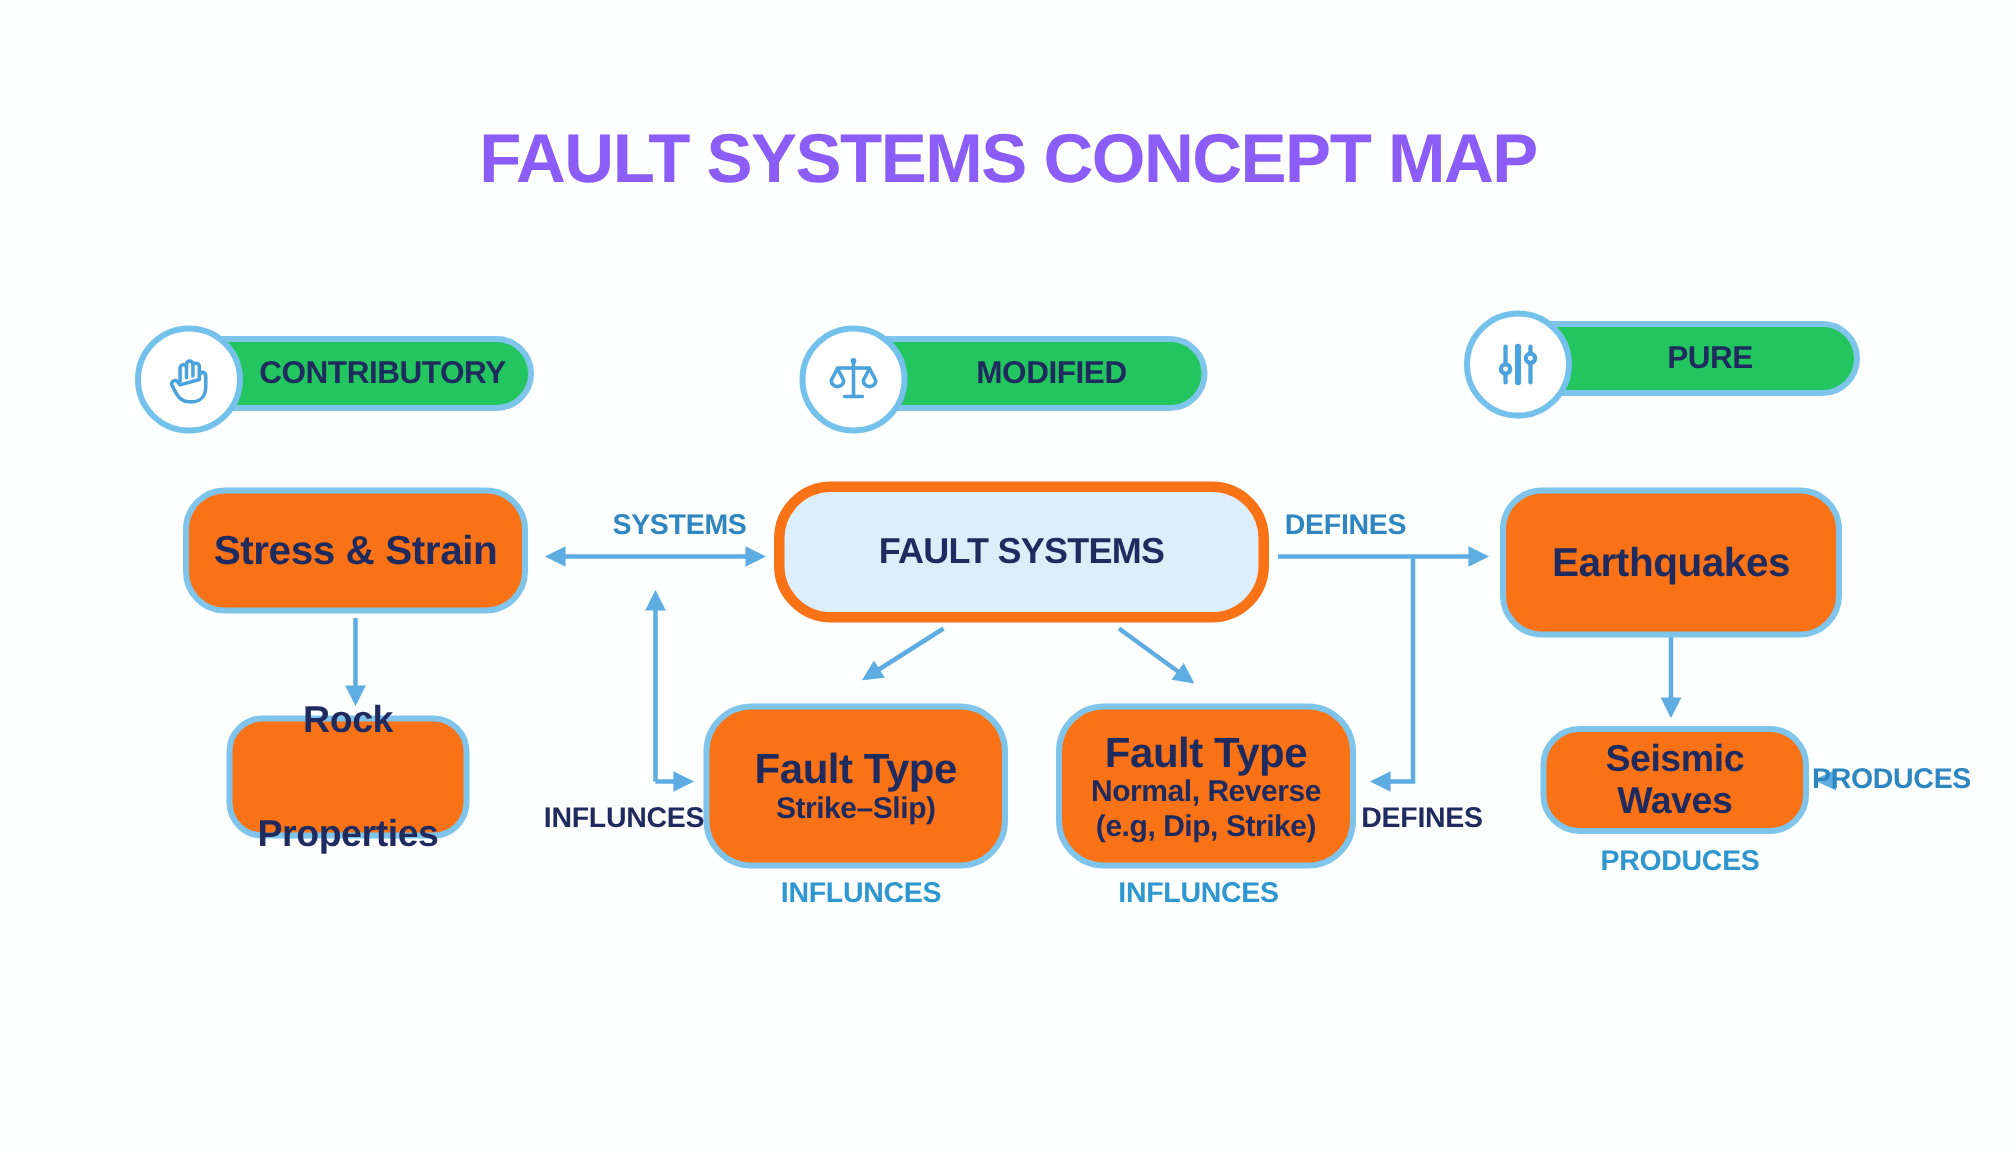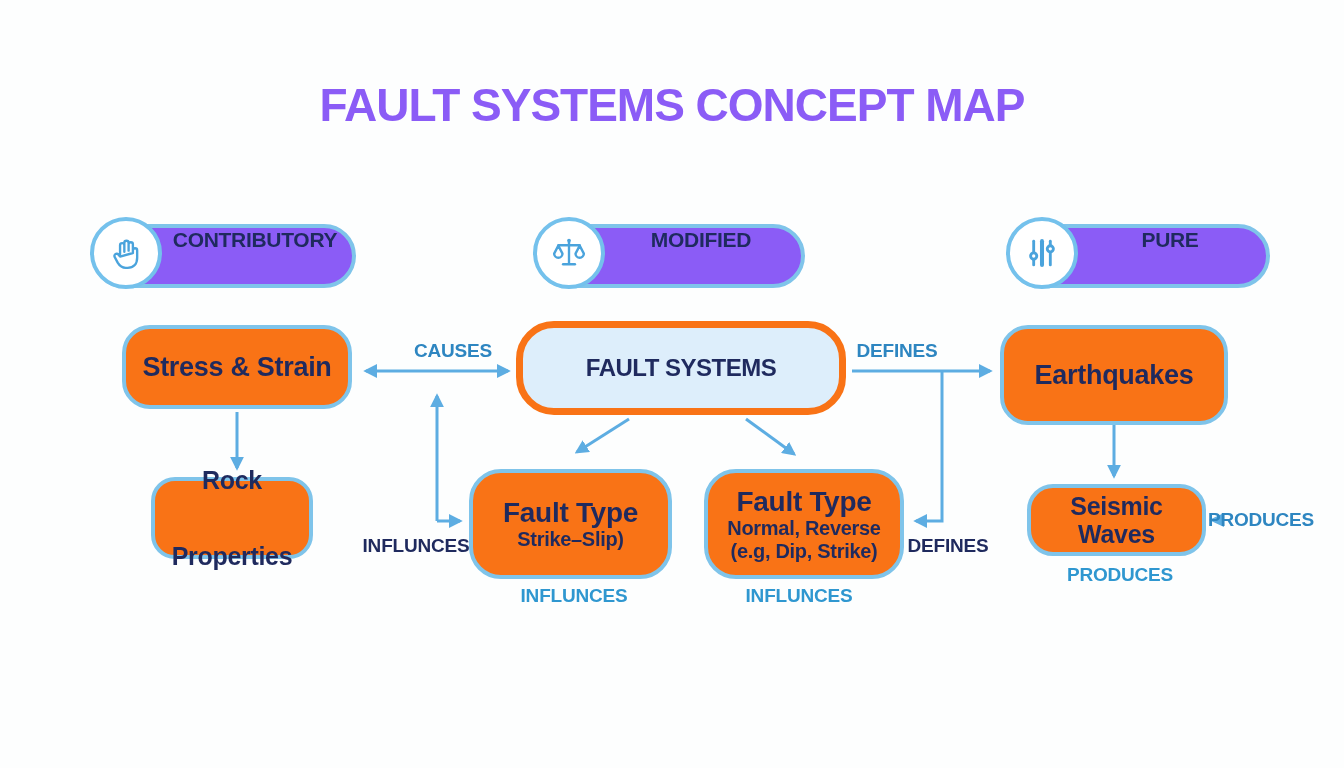--- a/index.html
+++ b/index.html
@@ -11,23 +11,23 @@
   }
   .abs{position:absolute;}
   
   .title{
     left:0;top:78px;width:100%;text-align:center;
     font-size:46px;font-weight:700;letter-spacing:-1px;
     color:#8b5cf6;
   }
   
   .pill{
-    height:64px;border:4px solid #7fc4ea;border-radius:999px;
-    background:#8b5cf6;box-sizing:border-box;
-    display:flex;align-items:flex-start;justify-content:center;
+    height:50px;border:4px solid #7fc4ea;border-radius:999px;
+    background:#22c55e;box-sizing:border-box;
+    display:flex;align-items:center;justify-content:center;
   }
   .pill-label{
     font-size:21px;font-weight:700;letter-spacing:-0.3px;color:#1f2a5e;
     margin-left:62px;
   }
   .pill-circle{
     position:absolute;left:-6px;top:-11px;width:72px;height:72px;
     border:4px solid #74c1ec;border-radius:50%;background:#ffffff;
     box-sizing:border-box;display:flex;align-items:center;justify-content:center;
   }
@@ -80,21 +80,21 @@
       <line x1="16" y1="7" x2="16" y2="24.5"></line>
       <line x1="7" y1="9.5" x2="25" y2="9.5"></line>
       <path d="M3.5 16.5 L7 9.8 L10.5 16.5 a3.5 3.5 0 0 1 -7 0 Z"></path>
       <path d="M21.5 16.5 L25 9.8 L28.5 16.5 a3.5 3.5 0 0 1 -7 0 Z"></path>
       <line x1="11" y1="25.5" x2="21" y2="25.5"></line>
     </svg>
   </div>
   <span class="pill-label">MODIFIED</span>
 </div>
 
-<div class="abs pill" style="left:978px;top:224px;width:262px;margin-left:30px;">
+<div class="abs pill" style="left:978px;top:214px;width:262px;">
   <div class="pill-circle">
     <svg viewBox="0 0 32 32" stroke="#4aa3dc" fill="#ffffff" stroke-width="2.4" stroke-linecap="round">
       <line x1="9" y1="6" x2="9" y2="15"></line>
         <circle cx="9" cy="18.5" r="2.6"></circle>
         <line x1="9" y1="22" x2="9" y2="26"></line>
       <line x1="16" y1="6" x2="16" y2="26" stroke-width="3.4"></line>
       <line x1="23" y1="6" x2="23" y2="9"></line>
         <circle cx="23" cy="12.5" r="2.6"></circle>
         <line x1="23" y1="16" x2="23" y2="26"></line>
     </svg>
@@ -153,20 +153,20 @@
 <div class="abs node" style="left:704px;top:469px;width:200px;height:110px;border-radius:32px;">
   <span class="t24">Fault Type</span>
   <span class="t20">Normal, Reverse</span>
   <span class="t20">(e.g, Dip, Strike)</span>
 </div>
 
 <div class="abs node t25" style="left:1027px;top:484px;width:179px;height:72px;border-radius:26px;">
   <span>Seismic Waves</span>
 </div>
 
-<div class="abs edge-label lbl-blue" style="left:453px;top:351px;">CAUSES</div>
+<div class="abs edge-label lbl-blue" style="left:453px;top:351px;">SYSTEMS</div>
 <div class="abs edge-label lbl-blue" style="left:897px;top:351px;">DEFINES</div>
 <div class="abs edge-label lbl-navy" style="left:416px;top:546px;">INFLUNCES</div>
 <div class="abs edge-label lbl-navy" style="left:948px;top:546px;">DEFINES</div>
 <div class="abs edge-label lbl-lightblue" style="left:574px;top:596px;">INFLUNCES</div>
 <div class="abs edge-label lbl-lightblue" style="left:799px;top:596px;">INFLUNCES</div>
 <div class="abs edge-label lbl-blue" style="left:1261px;top:520px;">PRODUCES</div>
 <div class="abs edge-label lbl-lightblue" style="left:1120px;top:575px;">PRODUCES</div>
 
 </body></html>

